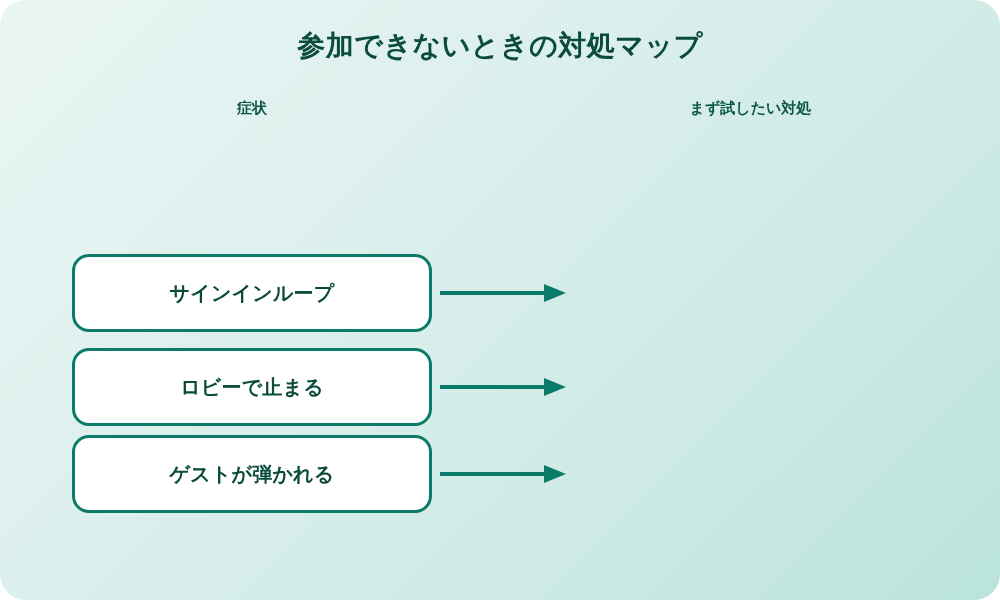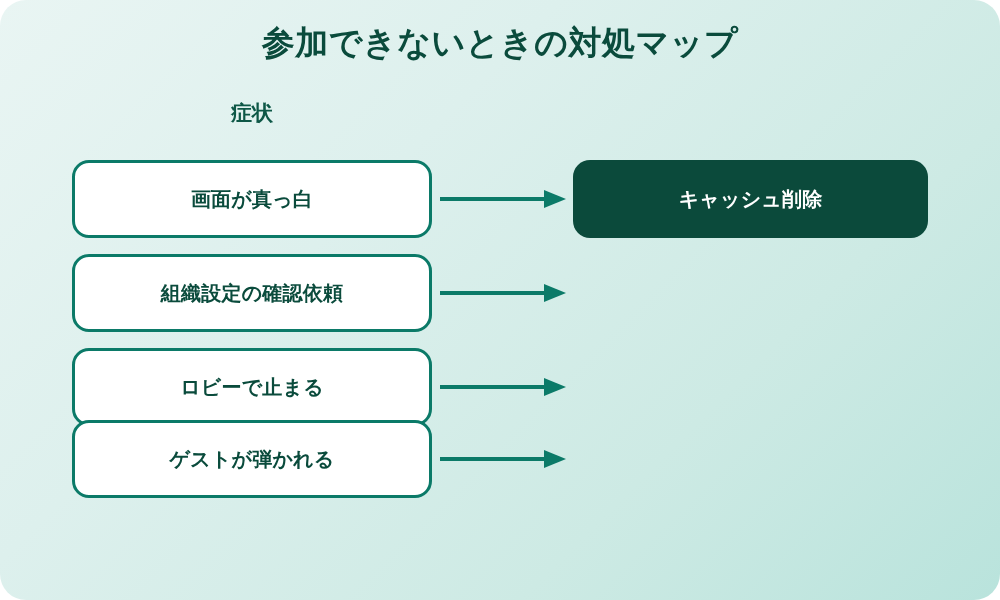--- a/index.html
+++ b/index.html
@@ -20,54 +20,54 @@
     box-sizing: border-box;
     border-radius: 26px;
     background: linear-gradient(135deg, #e9f5f3 0%, #ddf0ed 35%, #cdeae4 70%, #b9e3dc 100%);
     overflow: hidden;
   }
 
   
   #title {
     position: absolute;
     left: 0;
-    top: 21px;
+    top: 27px;
     width: 1000px;
     text-align: center;
-    font-size: 33px;
+    font-size: 28px;
     font-weight: bold;
     letter-spacing: 0.5px;
     color: #0a4b3c;
     white-space: nowrap;
   }
 
   
   .col-header {
     position: absolute;
     top: 99px;
-    font-size: 21px;
+    font-size: 15px;
     font-weight: bold;
     color: #0d5746;
     text-align: center;
     white-space: nowrap;
   }
   #header-left  { left: 72px;  width: 360px; }
   #header-right { left: 573px; width: 355px; }
 
   
   .row {
     position: absolute;
     left: 0;
     width: 1000px;
     height: 78px;
   }
   .row-0 { top: 160px; }
   .row-1 { top: 254px; }
   .row-2 { top: 348px; text-align: right; }
-  .row-3 { top: 420px; }
+  .row-3 { top: 435px; }
 
   .sym-box {
     position: absolute;
     left: 72px;
     top: 0;
     width: 360px;
     height: 78px;
     box-sizing: border-box;
     background: #ffffff;
     border: 3px solid #0b7a68;
@@ -115,37 +115,26 @@
   }
 </style>
 </head>
 <body>
 
 <div id="canvas">
 
   <div id="title">参加できないときの対処マップ</div>
 
   <div class="col-header" id="header-left">症状</div>
+  <div class="col-header" id="header-right">まず試したい対処</div>
 
-  <div class="row row-0">
-    <div class="sym-box">
-      <span class="label">画面が真っ白</span>
-    </div>
-    <svg class="arrow" viewBox="0 0 130 24">
-      <line x1="2" y1="12" x2="108" y2="12" stroke="#0b7a68" stroke-width="4"></line>
-      <polygon points="106,3 128,12 106,21" fill="#0b7a68"></polygon>
-    </svg>
-    <div class="fix-box">
-      <span class="label">キャッシュ削除</span>
-    </div>
-  </div>
 
   <div class="row row-1">
     <div class="sym-box">
-      <span class="label">組織設定の確認依頼</span>
+      <span class="label">サインインループ</span>
     </div>
     <svg class="arrow" viewBox="0 0 130 24">
       <line x1="2" y1="12" x2="108" y2="12" stroke="#0b7a68" stroke-width="4"></line>
       <polygon points="106,3 128,12 106,21" fill="#0b7a68"></polygon>
     </svg>
   </div>
 
   <div class="row row-2">
     <div class="sym-box">
       <span class="label">ロビーで止まる</span>

